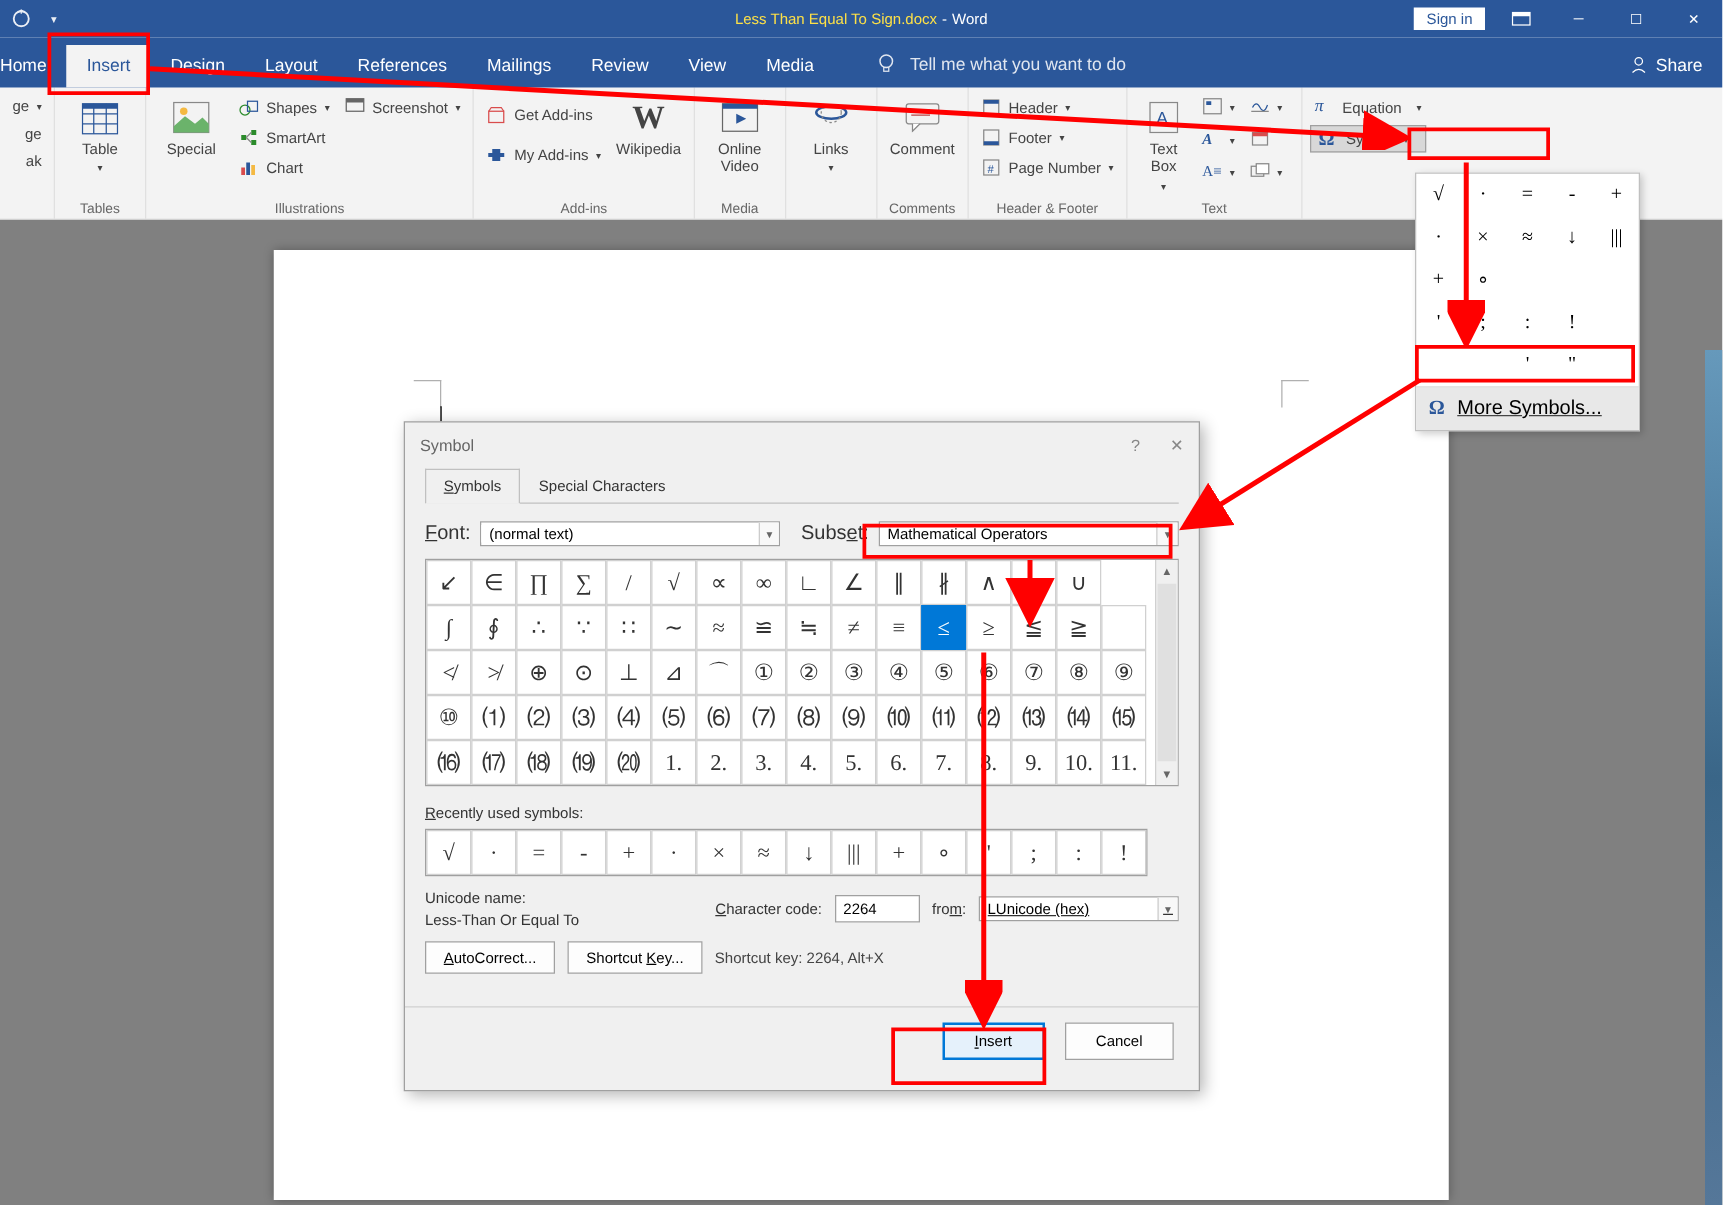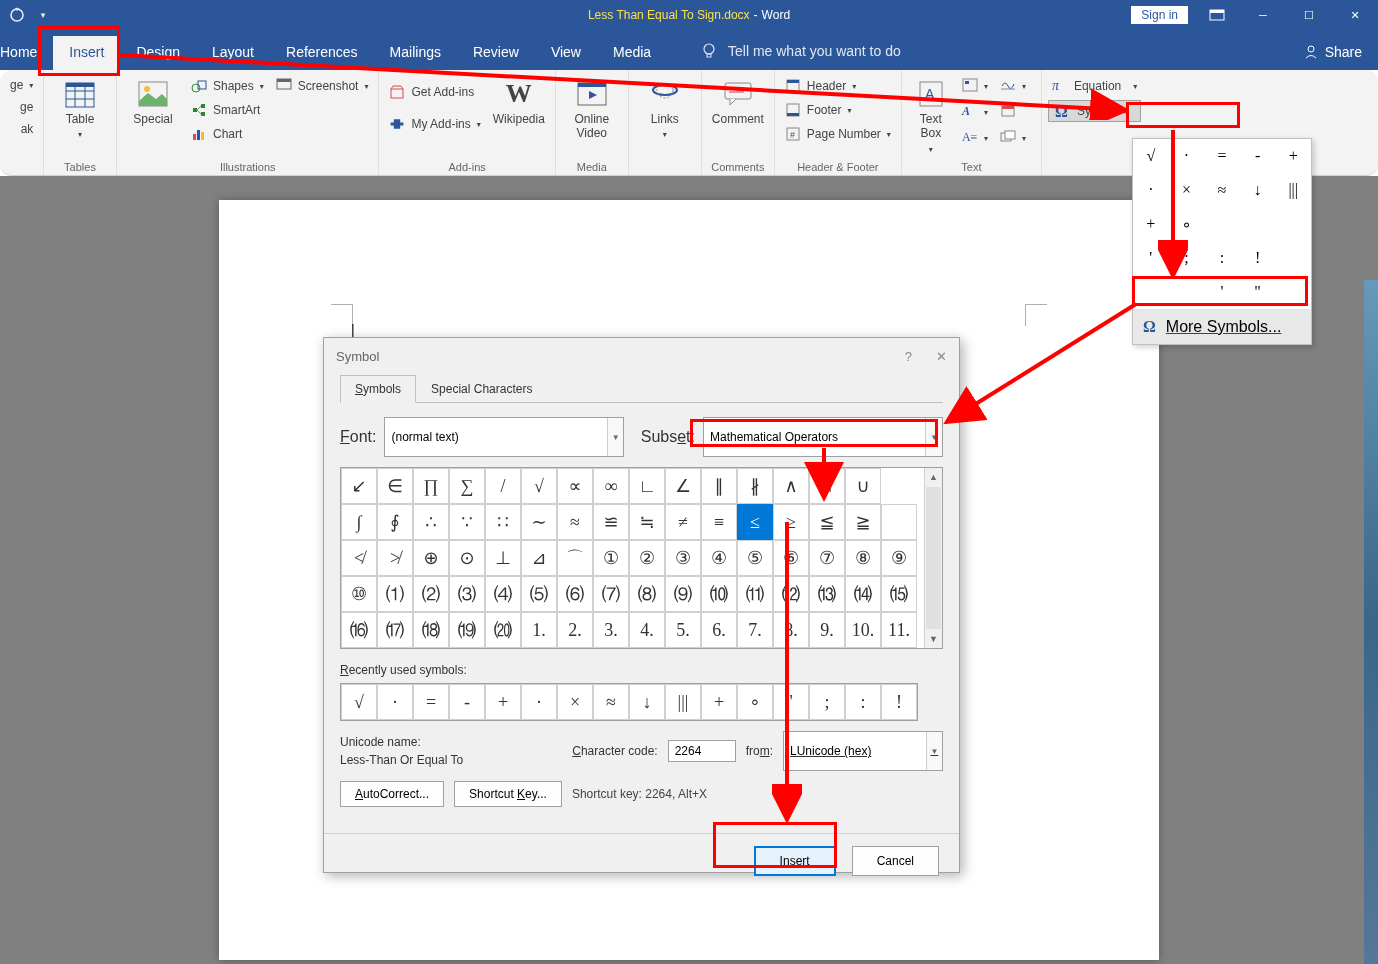--- a/index.html
+++ b/index.html
@@ -17,21 +17,21 @@
     .win-btn { width: 46px; height: 30px; display: flex; align-items: center; justify-content: center; color: #fff; font-size: 11px; }
     
     
     .tabsrow { background: #2b579a; height: 40px; display: flex; align-items: flex-end; color: #fff; font-size: 14px; position: relative; }
     .tab { padding: 8px 16px 10px; cursor: pointer; }
     .tab.active { background: #f3f3f3; color: #2b579a; }
     .tellme { position: absolute; left: 700px; display: flex; align-items: center; gap: 10px; font-size: 14px; color: #e0e6f0; bottom: 10px; }
     .share { position: absolute; right: 16px; bottom: 10px; font-size: 14px; display: flex; gap: 6px; align-items: center; }
     
     
-    .ribbon { background: #f3f3f3; height: 106px; display: flex; border-bottom: 1px solid #d0d0d0; font-size: 12px; color: #444; border-radius: 12px; }
+    .ribbon { background: #f3f3f3; height: 106px; display: flex; border-bottom: 1px solid #d0d0d0; font-size: 12px; color: #444; }
     .group { display: flex; flex-direction: column; border-right: 1px solid #e0e0e0; padding: 4px 6px 2px; }
     .group-body { flex: 1; display: flex; align-items: flex-start; gap: 4px; }
     .group-label { text-align: center; color: #666; font-size: 11px; padding-top: 2px; }
     .big-btn { display: flex; flex-direction: column; align-items: center; justify-content: center; width: 60px; padding: 4px 2px; gap: 2px; }
     .big-btn .icon-box { width: 32px; height: 32px; display: flex; align-items: center; justify-content: center; }
     .big-btn-label { font-size: 12px; text-align: center; line-height: 1.2; }
     .small-list { display: flex; flex-direction: column; gap: 4px; padding-top: 2px; }
     .small-btn { display: flex; align-items: center; gap: 6px; padding: 2px 4px; font-size: 12px; white-space: nowrap; }
     .small-btn .mini-icon { width: 16px; height: 16px; }
     
@@ -53,21 +53,21 @@
     .dialog { position: absolute; top: 337px; left: 323px; width: 637px; height: 536px; background: #f0f0f0; border: 1px solid #a0a0a0; box-shadow: 3px 3px 12px rgba(0,0,0,0.3); z-index: 100; font-size: 12px; color: #333; }
     .dialog-title { height: 36px; display: flex; align-items: center; padding: 0 12px; color: #666; font-size: 13px; }
     .dialog-title-icons { margin-left: auto; display: flex; gap: 24px; color: #888; }
     .dialog-body { padding: 0 16px 12px; }
     .dlg-tabs { display: flex; border-bottom: 1px solid #c0c0c0; margin-bottom: 14px; }
     .dlg-tab { padding: 6px 14px 6px; border: 1px solid transparent; position: relative; top: 1px; }
     .dlg-tab.active { border: 1px solid #c0c0c0; border-bottom: 1px solid #f0f0f0; background: #f0f0f0; }
     .row { display: flex; align-items: center; gap: 8px; margin-bottom: 10px; }
     .row label { font-size: 16px; }
     .row label u { text-decoration: underline; }
-    .combo { display: flex; align-items: center; border: 1px solid #a0a0a0; background: #fff; height: 40px; }
+    .combo { display: flex; align-items: center; border: 1px solid #a0a0a0; background: #fff; height: 20px; }
     .combo input { border: none; padding: 0 6px; font-size: 12px; outline: none; width: 100%; }
     .combo .caret { width: 18px; height: 100%; border-left: 1px solid #ccc; display: flex; align-items: center; justify-content: center; font-size: 8px; color: #666; background: #f8f8f8; }
     
     
     .sym-table-wrap { border: 1px solid #a0a0a0; display: flex; background: #fff; }
     .sym-table { flex: 1; }
     .sym-row { display: flex; }
     .sym-cell { width: 36px; height: 36px; border: 1px solid #d0d0d0; display: flex; align-items: center; justify-content: center; font-family: "Cambria Math", serif; font-size: 18px; }
     .sym-cell.selected { background: #0078d7; color: #fff; border: 2px solid #0078d7; }
     .sym-scroll { width: 18px; background: #f0f0f0; border-left: 1px solid #d0d0d0; display: flex; flex-direction: column; }

